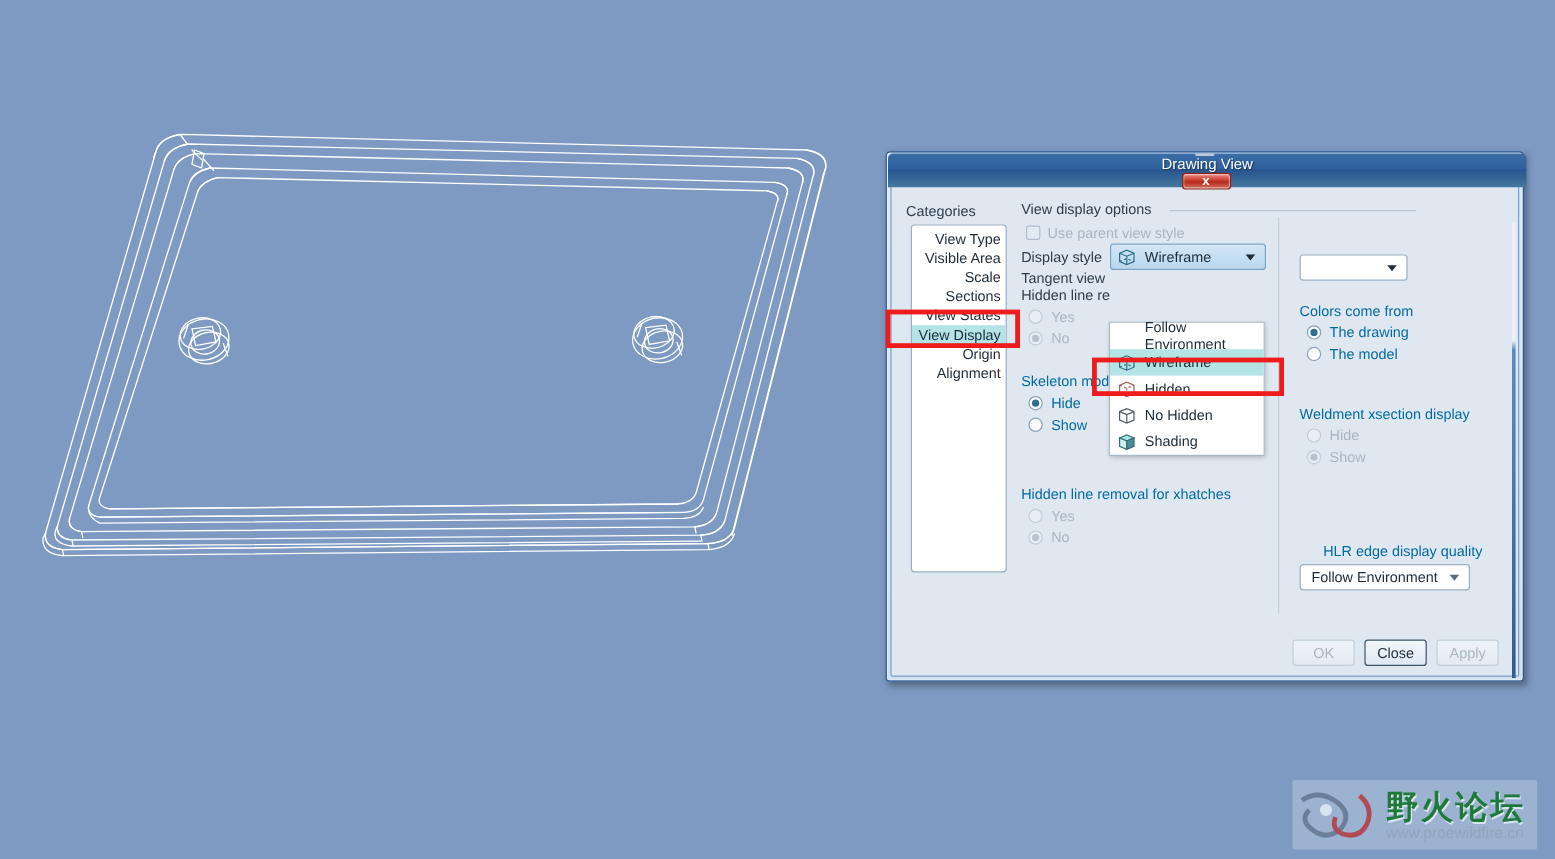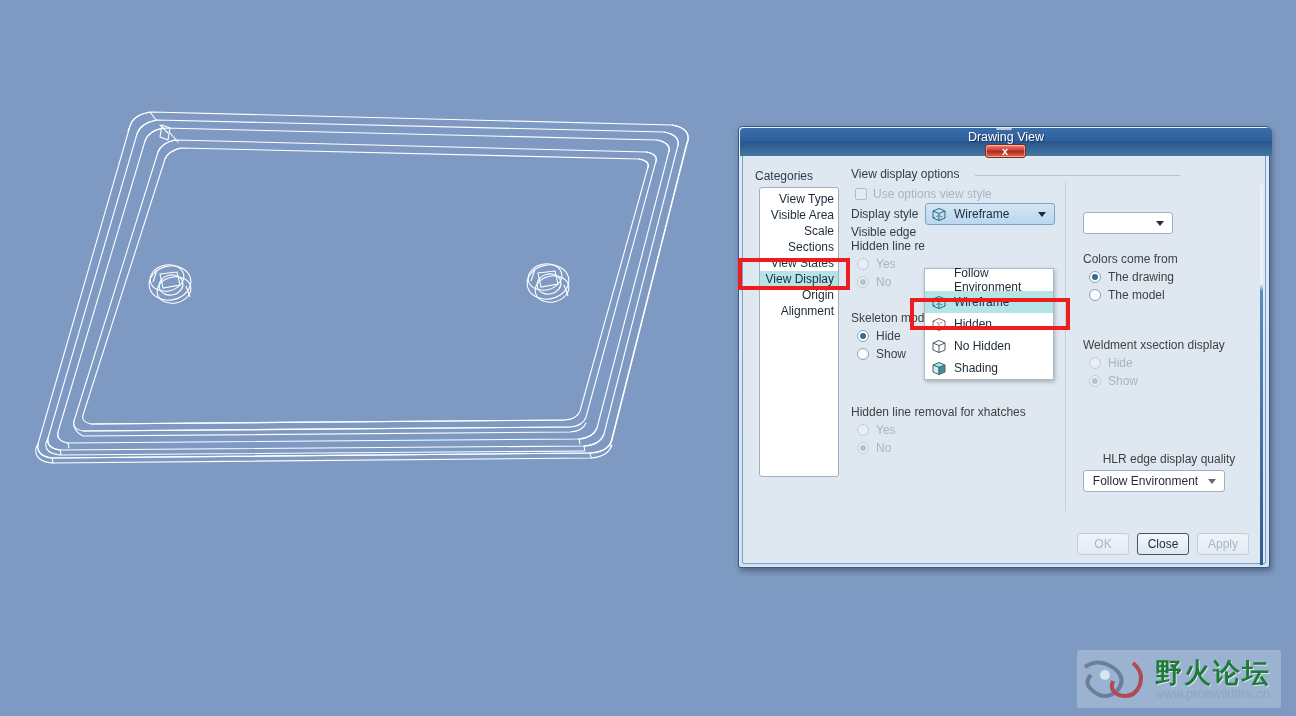--- a/index.html
+++ b/index.html
@@ -159,21 +159,21 @@
     position: relative;
   }
   .radio.on::after {
     content:"";
     position: absolute; left: 2px; top: 2px;
     width: 6px; height: 6px; border-radius: 50%;
     background: #2f6f93;
   }
   .radio.dimr { border-color: #c0ccd7; background: #e7eef5; }
   .radio.dimr.on::after { background: #b5c3cf; }
-  .rtext { font-size: 12px; color: #404040; }
+  .rtext { font-size: 12px; color: #0369a1; }
   .rtext.dim { color: #a8b5c1; }
 
   
   #right-col { position: absolute; left: 340px; top: 8px; width: 172px; }
   #divider {
     position: absolute; left: 322px; top: 22px;
     width: 1px; height: 330px; background: #c3d1dd;
   }
 
   
@@ -370,41 +370,41 @@
 
         <div id="mid-col">
 
           <div class="grouphead">
             <span>View display options</span>
             <span class="rule" style="left:124px; width:205px;"></span>
           </div>
 
           <div class="chk-row">
             <span class="chkbox"></span>
-            <span class="rtext dim">Use options view style</span>
+            <span class="rtext dim">Use parent view style</span>
           </div>
 
           <div class="row">
             <span class="rlabel">Display style</span>
             <div class="combo" style="width:130px;">
               <svg class="dd-icon" viewBox="0 0 16 15">
                 <g fill="none" stroke="#2b6e84" stroke-width="1">
                   <path d="M2 4 L8 1.5 L14 4 L14 11 L8 13.5 L2 11 Z"></path>
                   <path d="M2 4 L8 6.5 L14 4"></path>
                     <path d="M8 6.5 L8 13.5"></path>
                   <path d="M2 11 L8 8.5 L14 11" stroke-dasharray="2 2"></path>
                 </g>
               </svg>
               <span class="txt">Wireframe</span>
               <span class="arrow"></span>
             </div>
           </div>
 
           <div class="row">
-            <span class="rlabel" style="width:auto;">Visible edge</span>
+            <span class="rlabel" style="width:auto;">Tangent view</span>
           </div>
 
           <div class="row">
             <span class="rlabel" style="width:auto;">Hidden line re</span>
           </div>
 
           <div class="radio-row">
             <span class="radio dimr"></span>
             <span class="rtext dim">Yes</span>
           </div>

